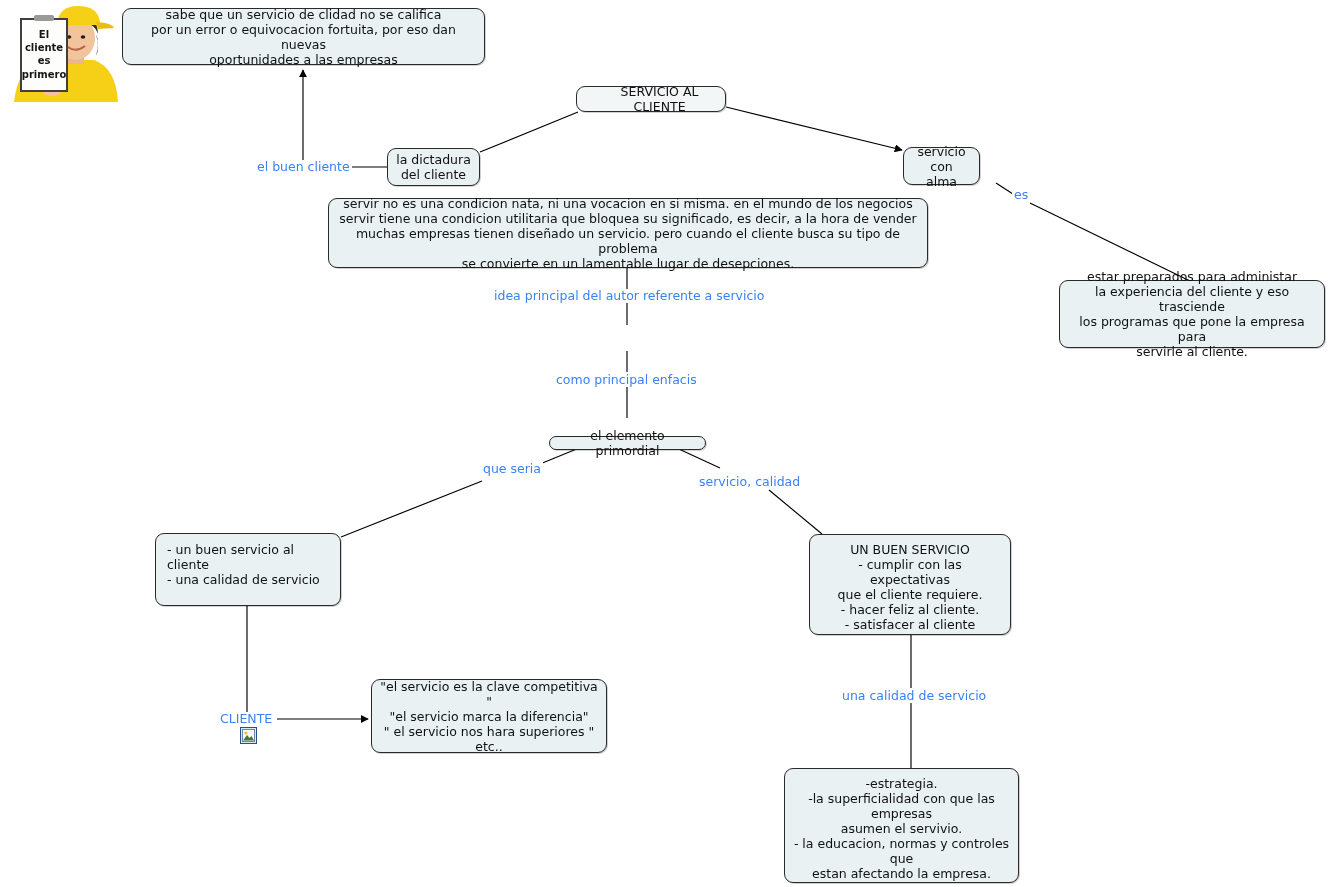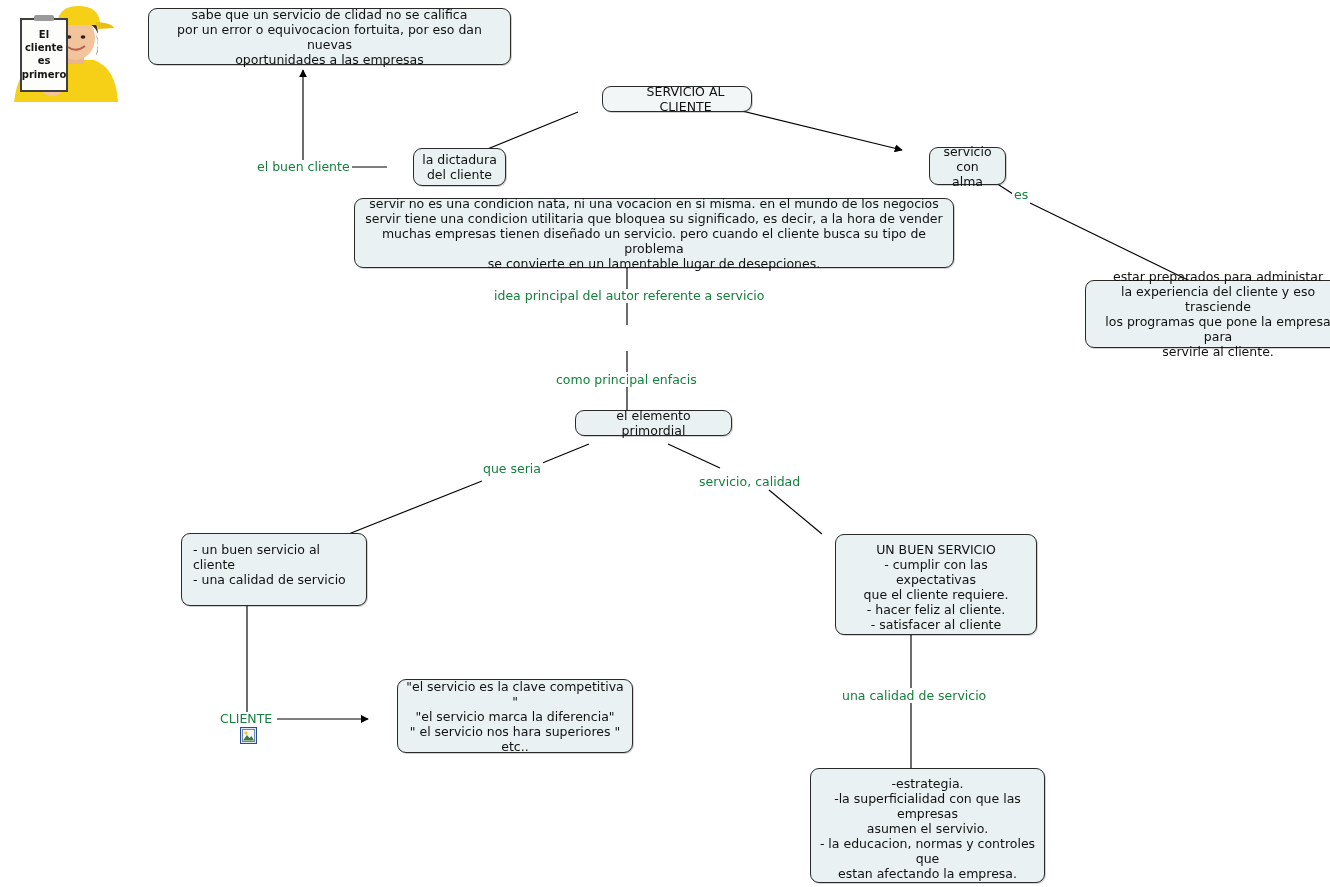--- a/index.html
+++ b/index.html
@@ -37,42 +37,41 @@
     font-size: 12.5px;
     line-height: 15px;
     text-align: center;
     display: flex;
     align-items: center;
     justify-content: center;
     padding: 3px 7px;
     white-space: pre-line;
     box-shadow: 1px 1px 0 rgba(0,0,0,0.18);
     z-index: 3;
-    margin-left: 26px;
   }
   .node.left-align {
     text-align: left;
     justify-content: flex-start;
     align-items: flex-start;
     padding-top: 8px;
     padding-left: 11px;
   }
   .node.top-align {
     align-items: flex-start;
     padding-top: 7px;
   }
   .node.pale {
     background: #f2f6f7;
   }
   .edge-label {
     position: absolute;
     font-family: "DejaVu Sans", sans-serif;
     font-size: 12.5px;
     line-height: 14px;
-    color: #15803d;
+    color: #3b82f6;
     background: #ffffff;
     padding: 0 2px;
     white-space: nowrap;
     z-index: 4;
   }
   .photo {
     position: absolute;
     z-index: 5;
     overflow: hidden;
   }
@@ -180,21 +179,21 @@
 servir tiene una condicion utilitaria que bloquea su significado, es decir, a la hora de vender
 muchas empresas tienen diseñado un servicio. pero cuando el cliente busca su tipo de problema
 se convierte en un lamentable lugar de desepciones.</div>
 
   <div class="node" style="left:1059px; top:280px; width:266px; height:68px;">estar preparados para administar
 la experiencia del cliente y eso trasciende
 los programas que pone la empresa para
 servirle al cliente.</div>
 
 
-  <div class="node" style="left:549px; top:410px; width:157px; height:26px;">el elemento primordial</div>
+  <div class="node" style="left:549px; top:436px; width:157px; height:14px;">el elemento primordial</div>
 
   <div class="node left-align" style="left:155px; top:533px; width:186px; height:73px;">- un buen servicio al cliente
 - una calidad de servicio</div>
 
   <div class="node top-align" style="left:809px; top:534px; width:202px; height:101px;">UN BUEN SERVICIO
 - cumplir con las expectativas
 que el cliente requiere.
 - hacer feliz al cliente.
 - satisfacer al cliente</div>
 

